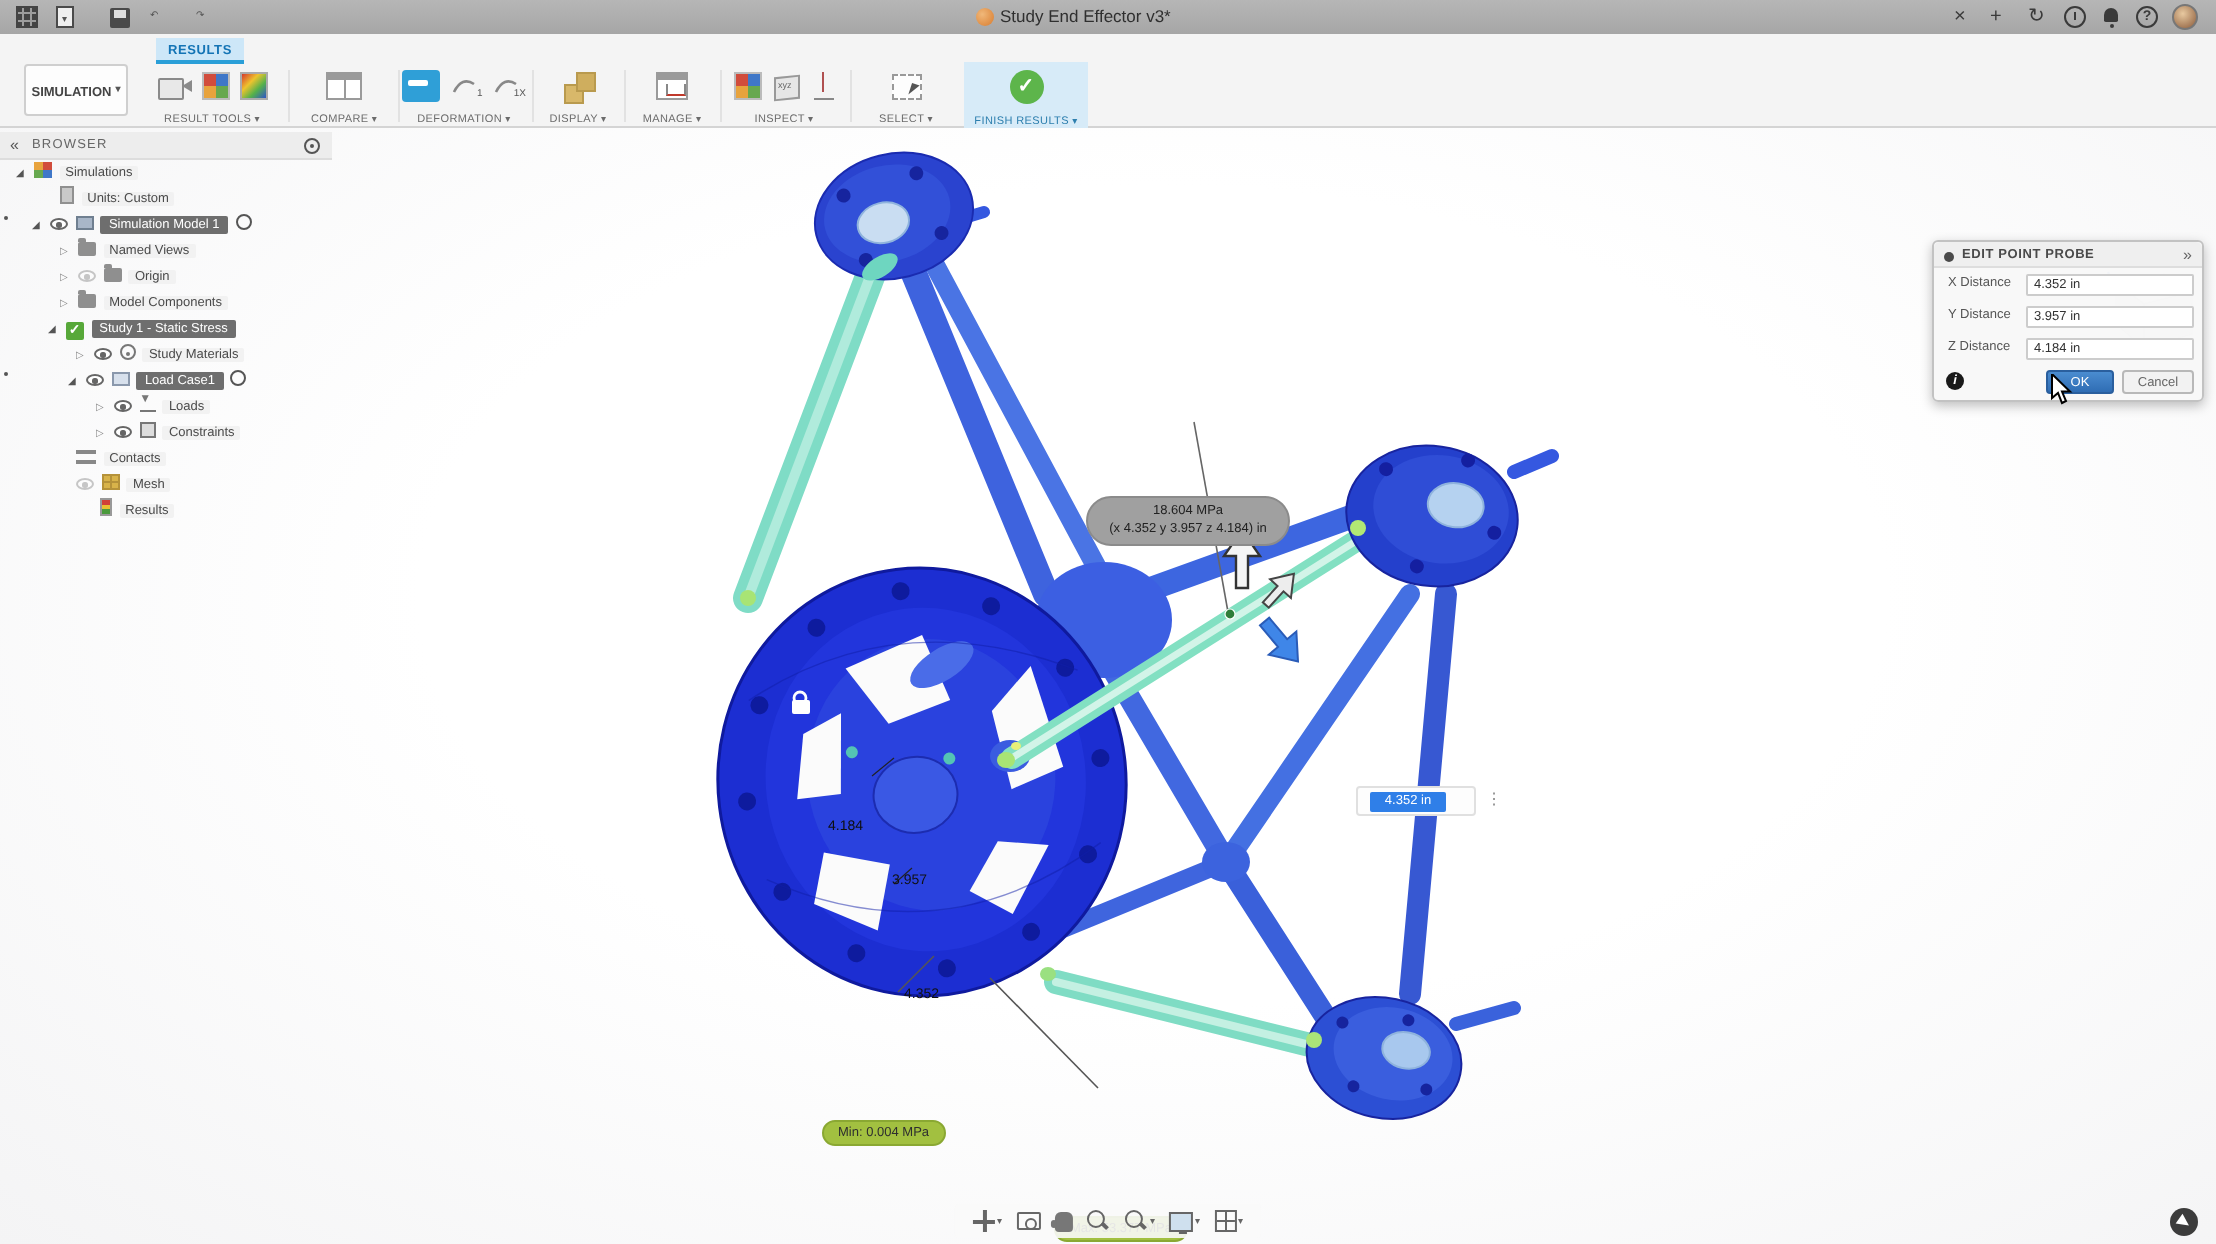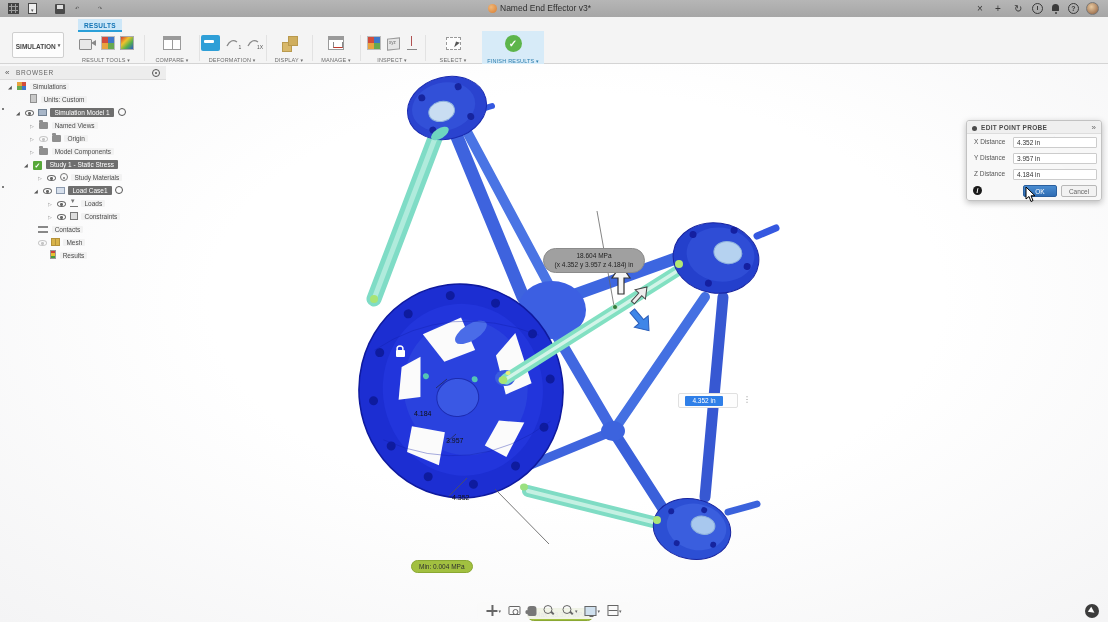--- a/index.html
+++ b/index.html
@@ -191,21 +191,21 @@
 </head>
 <body>
 
 <div id="titlebar" class="abs">
   <span class="tb-ic ic-appgrid"></span>
   <span class="tb-ic ic-file caret-after" style="left:28px"></span>
   <span class="tb-ic ic-save"></span>
   <span class="tb-ic glyph-undo caret-after" style="left:73px"></span>
   <span class="tb-ic glyph-redo caret-after" style="left:96px"></span>
   <span class="tb-ic ic-cloud"></span>
-  <span class="tb-ic title">Named End Effector v3*</span>
+  <span class="tb-ic title">Study End Effector v3*</span>
   <span class="tb-ic tb-right glyph-x" style="left:977px"></span>
   <span class="tb-ic tb-right glyph-plus" style="left:995px"></span>
   <span class="tb-ic tb-right glyph-sync" style="left:1014px"></span>
   <span class="tb-ic ic-clock" style="left:1032px"></span>
   <span class="tb-ic ic-bell" style="left:1050px"></span>
   <span class="tb-ic ic-help" style="left:1068px"></span>
   <span class="tb-ic avatar"></span>
 </div>
 
 <div id="ribbon" class="abs">

